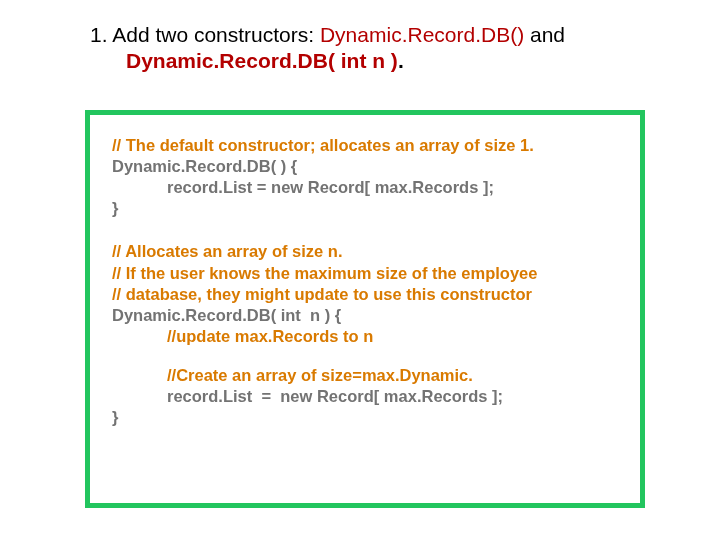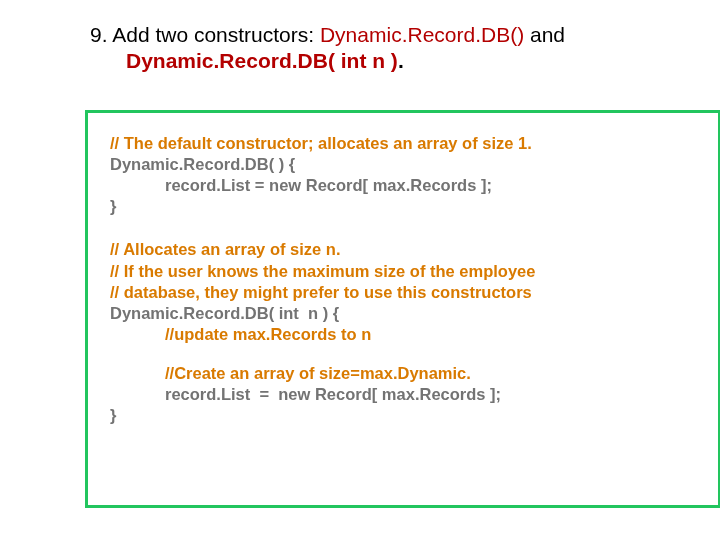--- a/index.html
+++ b/index.html
@@ -30,23 +30,23 @@
     font-weight: bold;
   }
   .title-red {
     color: #b30000;
     margin-top: 48px;
   }
   .code-box {
     position: absolute;
     top: 110px;
     left: 85px;
-    width: 636px;
+    width: 560px;
     height: 398px;
-    border: 3px solid #22c55e;
+    border: 5px solid #22c55e;
     box-sizing: border-box;
     padding: 20px 18px 10px 22px;
   }
   .code-line {
     font-family: Arial, Helvetica, sans-serif;
     font-size: 16.5px;
     font-weight: bold;
     color: #737373;
     line-height: 1.28;
     white-space: pre;
@@ -61,39 +61,39 @@
     height: 18px;
   }
 </style>
 </head>
 <body>
 
 <div class="slide">
 
   <div class="title-block">
     <div>
-      <span>9.  Add two constructors: </span><span class="title-red">Dynamic.Record.DB()</span><span> and</span>
+      <span>1.  Add two constructors: </span><span class="title-red">Dynamic.Record.DB()</span><span> and</span>
     </div>
     <div class="title-line2">
       <span class="title-red">Dynamic.Record.DB( int n )</span><span>.</span>
     </div>
   </div>
 
   <div class="code-box">
 
     <div class="code-line orange">// The default constructor; allocates an array of size 1.</div>
     <div class="code-line"><span>Dynamic.Record.DB(</span><span> ) {</span></div>
     <div class="code-line">            record.List = new Record[ max.Records ];</div>
     <div class="code-line">}</div>
 
     <div class="gap"></div>
 
     <div class="code-line orange">// Allocates an array of size n.</div>
     <div class="code-line orange">// If the user knows the maximum size of the employee</div>
-    <div class="code-line orange">// database, they might prefer to use this constructors</div>
+    <div class="code-line orange">// database, they might update to use this constructor</div>
     <div class="code-line"><span>Dynamic.Record.DB(</span><span> int  n ) {</span></div>
     <div class="code-line orange">            //update max.Records to n</div>
 
     <div class="gap-small"></div>
 
     <div class="code-line orange">            //Create an array of size=max.Dynamic.</div>
     <div class="code-line">            record.List  =  new Record[ max.Records ];</div>
     <div class="code-line">}</div>
 
   </div>

